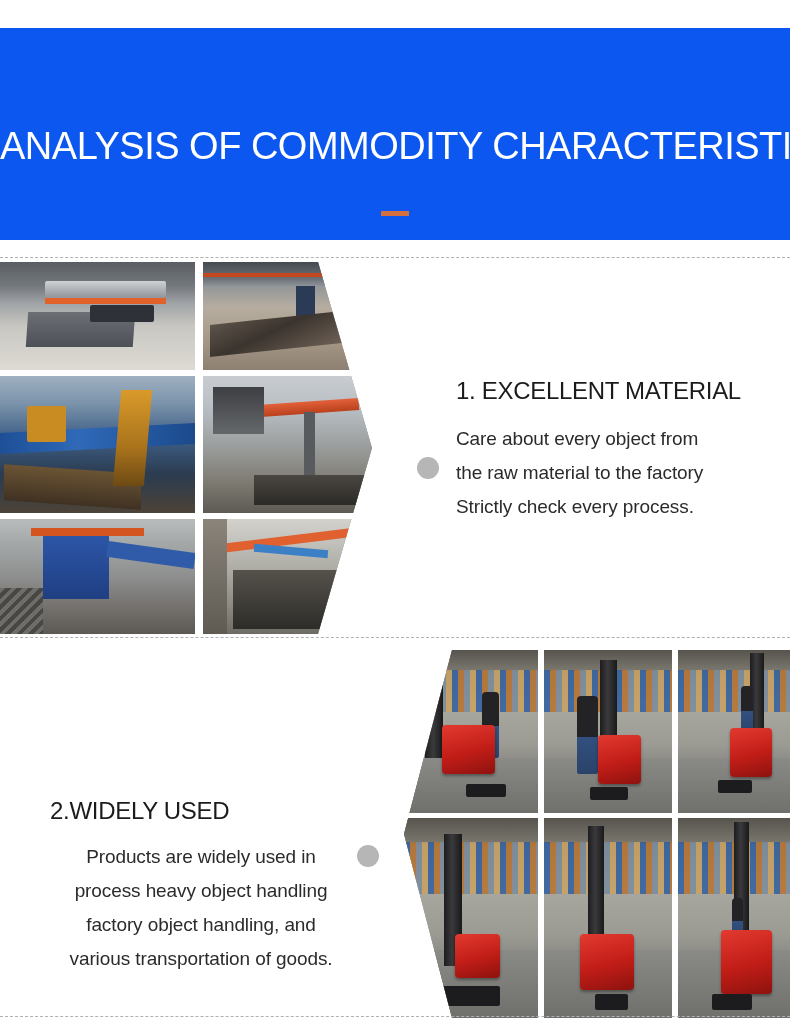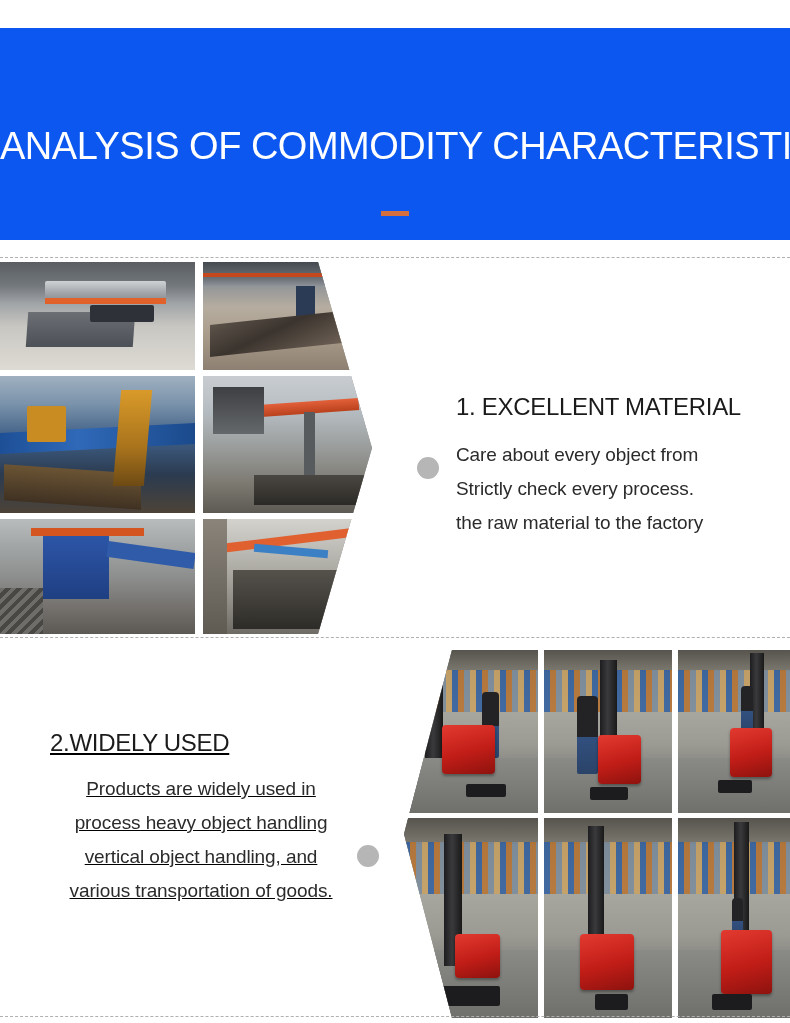--- a/index.html
+++ b/index.html
@@ -94,21 +94,21 @@
     width: 372px;
     height: 372px;
     display: grid;
     grid-template-columns: 195px 8px 169px;
     grid-template-rows: 108px 6px 137px 6px 115px;
   }
 
   .sec1-text {
     position: absolute;
     left: 456px;
-    top: 392px;
+    top: 376px;
     width: 326px;
   }
   .sec1-heading {
     font-size: 24px;
     font-weight: 400;
     color: #1b1b1b;
     letter-spacing: -0.3px;
     line-height: 30px;
     white-space: nowrap;
   }
@@ -148,23 +148,22 @@
     width: 386px;
     height: 368px;
     display: grid;
     grid-template-columns: 134px 6px 128px 6px 112px;
     grid-template-rows: 163px 5px 200px;
   }
 
   .sec2-text {
     position: absolute;
     left: 22px;
-    top: 728px;
+    top: 796px;
     width: 358px;
-    text-decoration: underline;
   }
   .sec2-heading {
     font-size: 24px;
     font-weight: 400;
     color: #1b1b1b;
     letter-spacing: -0.3px;
     line-height: 30px;
     padding-left: 28px;
     white-space: nowrap;
   }
@@ -534,22 +533,22 @@
       </div>
     </div>
   </div>
 
   <div class="marker marker-1"></div>
 
   <div class="sec1-text">
     <div class="sec1-heading">1. EXCELLENT MATERIAL</div>
     <div class="sec1-body">
       <div>Care about every object from</div>
+      <div>the raw material to the factory</div>
       <div>Strictly check every process.</div>
-      <div>the raw material to the factory</div>
     </div>
   </div>
 
   <div class="divider divider-2"></div>
 
   <div class="sec2-collage">
     <div class="sec2-grid">
       <div class="tile">
         <div class="ph ph-wh v1">
           <i class="ceiling"></i>
@@ -628,20 +627,20 @@
     </div>
   </div>
 
   <div class="marker marker-2"></div>
 
   <div class="sec2-text">
     <div class="sec2-heading">2.WIDELY USED</div>
     <div class="sec2-body">
       <div>Products are widely used in</div>
       <div>process heavy object handling</div>
-      <div>vertical object handling, and</div>
+      <div>factory object handling, and</div>
       <div>various transportation of goods.</div>
     </div>
   </div>
 
   <div class="divider divider-3"></div>
 
 </div>
 
 </body></html>

